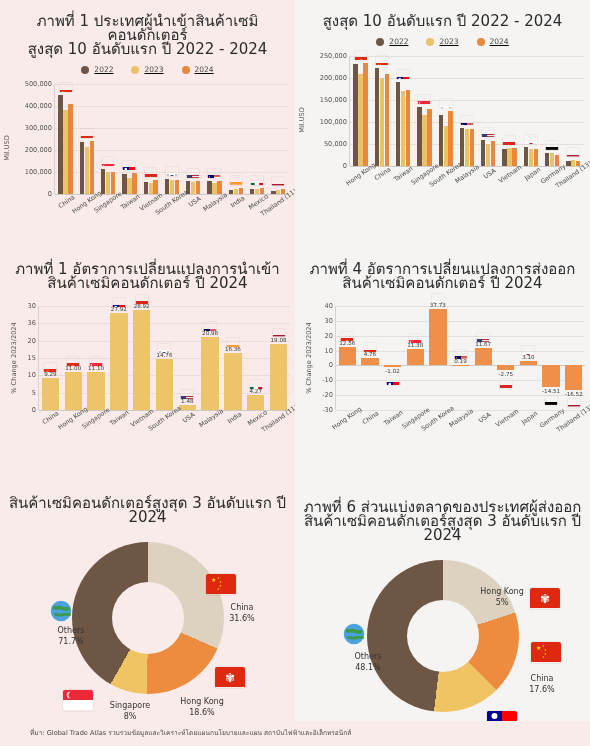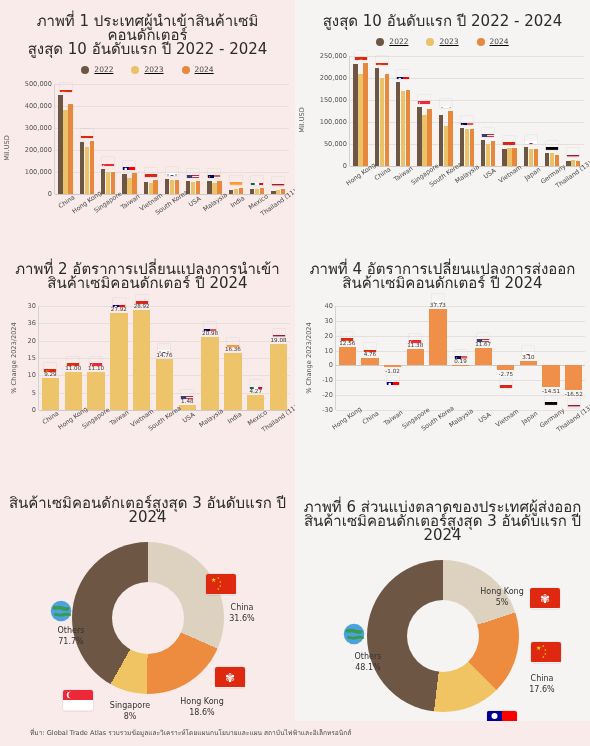--- a/index.html
+++ b/index.html
@@ -509,21 +509,21 @@
           </div>
           <div class="xlab">
             <span>Thailand (13)</span>
           </div>
         </div>
     </div>
   </div>
 
   <div class="panel bg-pink" style="left:0;top:248px;width:295px;height:232px;">
     <div class="chart-title">
-      <span>ภาพที่ 2 อัตราการเปลี่ยนแปลงการนำเข้า</span>
+      <span>ภาพที่ 1 อัตราการเปลี่ยนแปลงการนำเข้า</span>
       <span>สินค้าเซมิคอนดักเตอร์ ปี 2024</span>
     </div>
     <div class="plot-wrap" style="height:180px;margin-top:12px;">
       <div class="ylabel" style="top:56px;left:-22px;">% Change 2023/2024</div>
       <div class="plot" id="plot-fig3" style="left:38px;right:5px;top:4px;height:104px;">
           <div class="gridline" style="top: 104px; background: rgb(207, 200, 195);"></div>
           <div class="ytick" style="top: 104px;">0</div>
           <div class="gridline" style="top: 86.6667px; background: rgb(230, 224, 220);"></div>
           <div class="ytick" style="top: 86.6667px;">5</div>
           <div class="gridline" style="top: 69.3333px; background: rgb(230, 224, 220);"></div>

